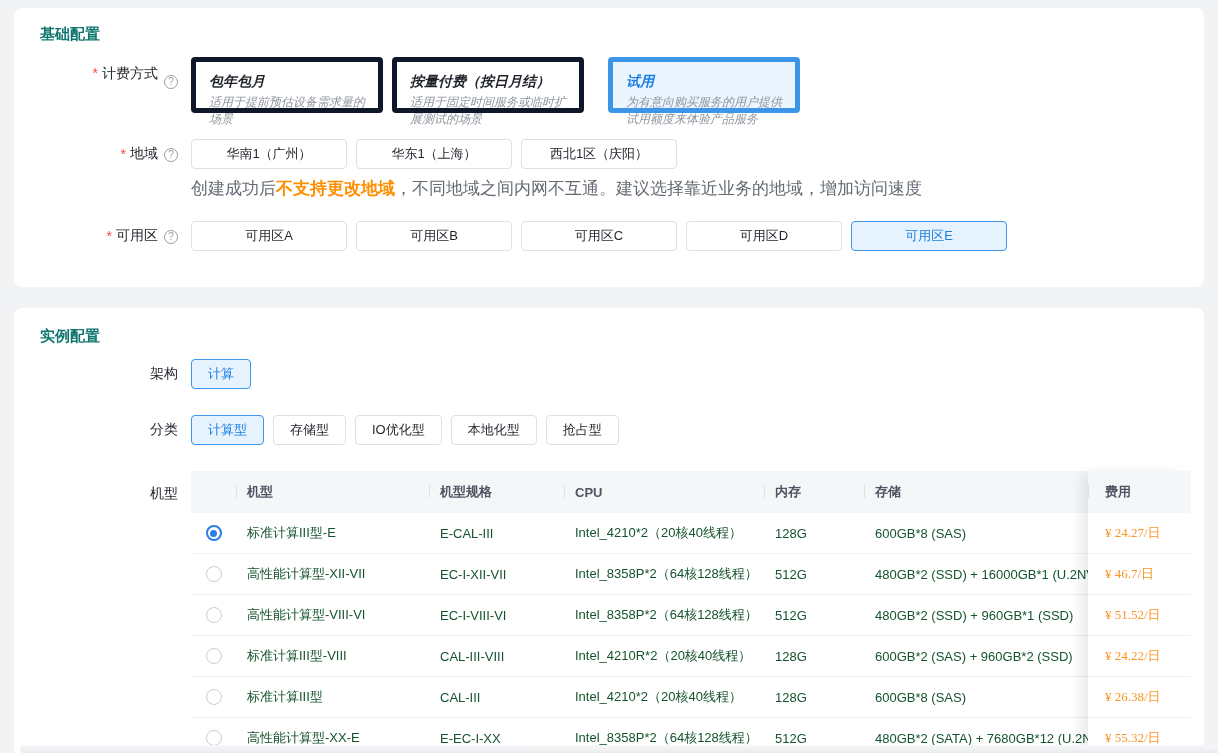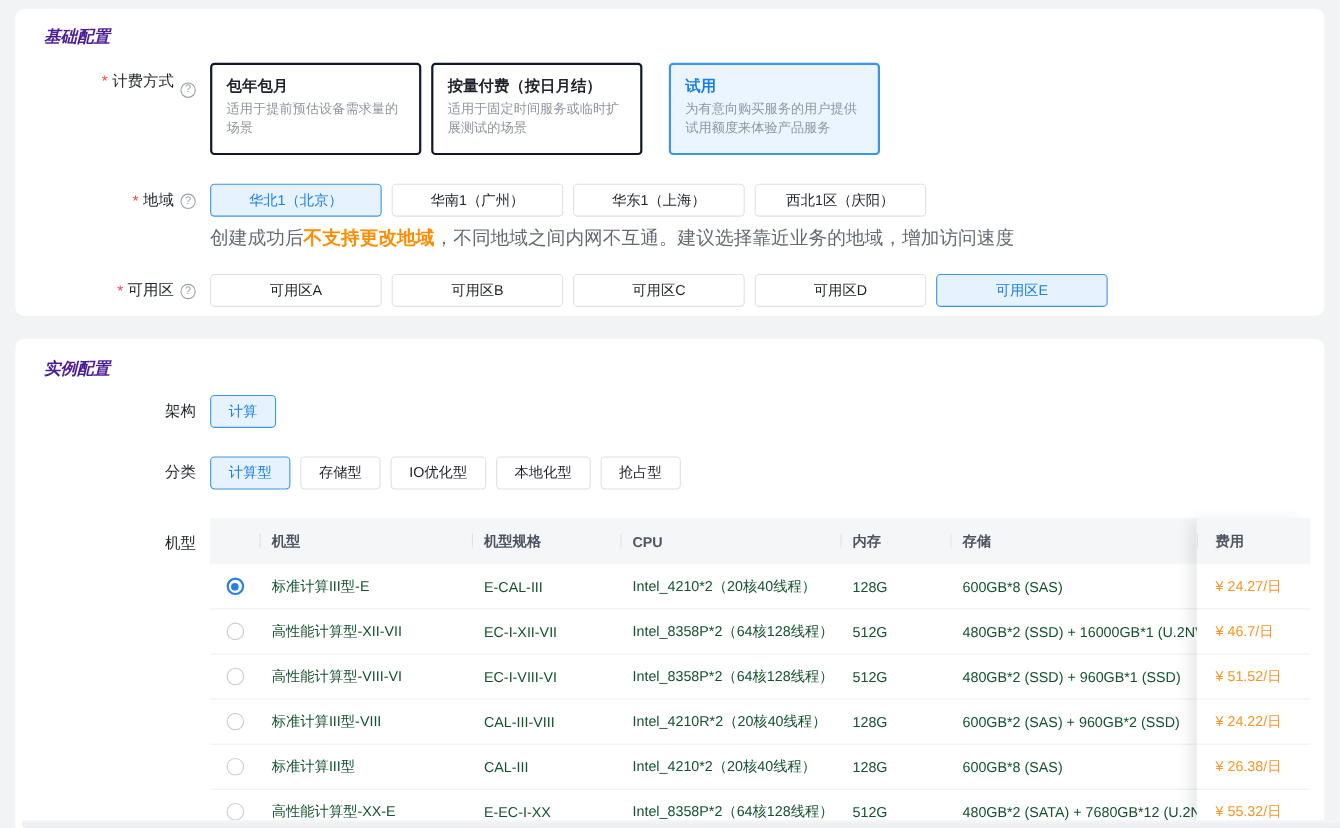--- a/index.html
+++ b/index.html
@@ -6,21 +6,21 @@
   html,body { margin:0; padding:0; }
   body {
     width:1218px; height:753px; overflow:hidden;
     background:#f2f3f5;
     font-family:"Liberation Sans","DejaVu Sans",sans-serif;
     color:#1f2329;
   }
   .card { background:#fff; border-radius:8px; margin:0 14px; }
   .card1 { margin-top:8px; height:279px; padding-top:16px; }
   .card2 { margin-top:21px; height:470px; padding-top:18px; }
-  .section-title { margin:0 0 0 26px; font-size:15px; font-weight:700; color:#4c1d95; line-height:20px;font-style:italic; }
+  .section-title { margin:0 0 0 26px; font-size:15px; font-weight:700; color:#0f766e; line-height:20px; }
 
   .form-row { display:flex; }
   .fr-label {
     width:164px; flex:none;
     display:flex; justify-content:flex-end; align-items:center; gap:3px;
     font-size:14px; color:#1f2329;
   }
   .fr-label.top { align-items:flex-start; }
   .row-billing { margin-top:13px; }
   .row-billing .fr-label { padding-top:8px; }
@@ -34,22 +34,22 @@
   .req { color:#f5483b; font-size:14px; margin-right:1px; }
   .help {
     width:14px; height:14px; border:1px solid #9aa0a8; border-radius:50%;
     font-size:10px; line-height:12px; text-align:center; color:#9aa0a8;
     display:inline-block; margin-left:3px; cursor:pointer; flex:none; margin-top:1px;
   }
   .row-billing .help { margin-top:10px; }
 
   
   .sel-card {
-    width:192px; height:84px; border:2px solid #0f172a; border-radius:4px;
-    padding:10px 13px; background:#fff; cursor:pointer;
+    width:192px; height:56px; border:5px solid #0f172a; border-radius:4px;
+    padding:10px 13px; background:#fff; cursor:pointer;font-style:italic;
   }
   .sel-card:nth-child(3) { margin-left:15px; }
   .sel-card.selected { border-color:#3d95e8; background:#eaf5ff; }
   .sel-card-title { font-size:14px; font-weight:700; color:#1f2329; line-height:18px; }
   .sel-card.selected .sel-card-title { color:#1b7fe4; }
   .sel-card-desc { font-size:12px; color:#8f959e; margin-top:4px; line-height:17px; }
 
   
   .opt-btn {
     min-width:156px; height:30px; padding:0 10px;
@@ -94,21 +94,21 @@
     box-shadow:-9px 0 12px -3px rgba(31,35,41,.10);
     border-radius:2px 2px 0 0;
   }
   .price-col .ph {
     height:42px; background:#f5f6f7; display:flex; align-items:center; padding-left:17px;
     font-size:13px; font-weight:700; color:#4e5461; position:relative; border-radius:2px 2px 0 0;
   }
   .price-col .ph::before { content:''; position:absolute; left:0; top:14px; width:1px; height:13px; background:#dfe2e6; }
   .price-cell {
     height:41px; display:flex; align-items:center; padding-left:17px;
-    font-size:13px; color:#fa9626; border-bottom:1px solid #eef0f2;
+    font-size:13px; color:#fa9626; border-bottom:1px solid #eef0f2;font-family:Liberation Serif, serif;
   }
 
   .hscrollbar {
     position:fixed; left:20px; right:0; bottom:0; height:8px;
     background:linear-gradient(180deg,#f6f7f9,#e9ebee);
     border-radius:4px 0 0 4px; cursor:pointer;
   }
 </style>
 </head>
 <body>
@@ -140,21 +140,20 @@
         </div>
     </div>
 
     <div class="form-row row-region">
       <div class="fr-label">
         <span class="req">*</span>
         <span>地域</span>
         <span class="help">?</span>
       </div>
       <div class="fr-content">
-          <button class="opt-btn selected">华北1（北京）</button>
           <button class="opt-btn">华南1（广州）</button>
           <button class="opt-btn">华东1（上海）</button>
           <button class="opt-btn">西北1区（庆阳）</button>
         </div>
     </div>
 
     <div class="note-row">
       <span>创建成功后</span><span class="note-strong">不支持更改地域</span><span>，不同地域之间内网不互通。建议选择靠近业务的地域，增加访问速度</span>
     </div>
 

